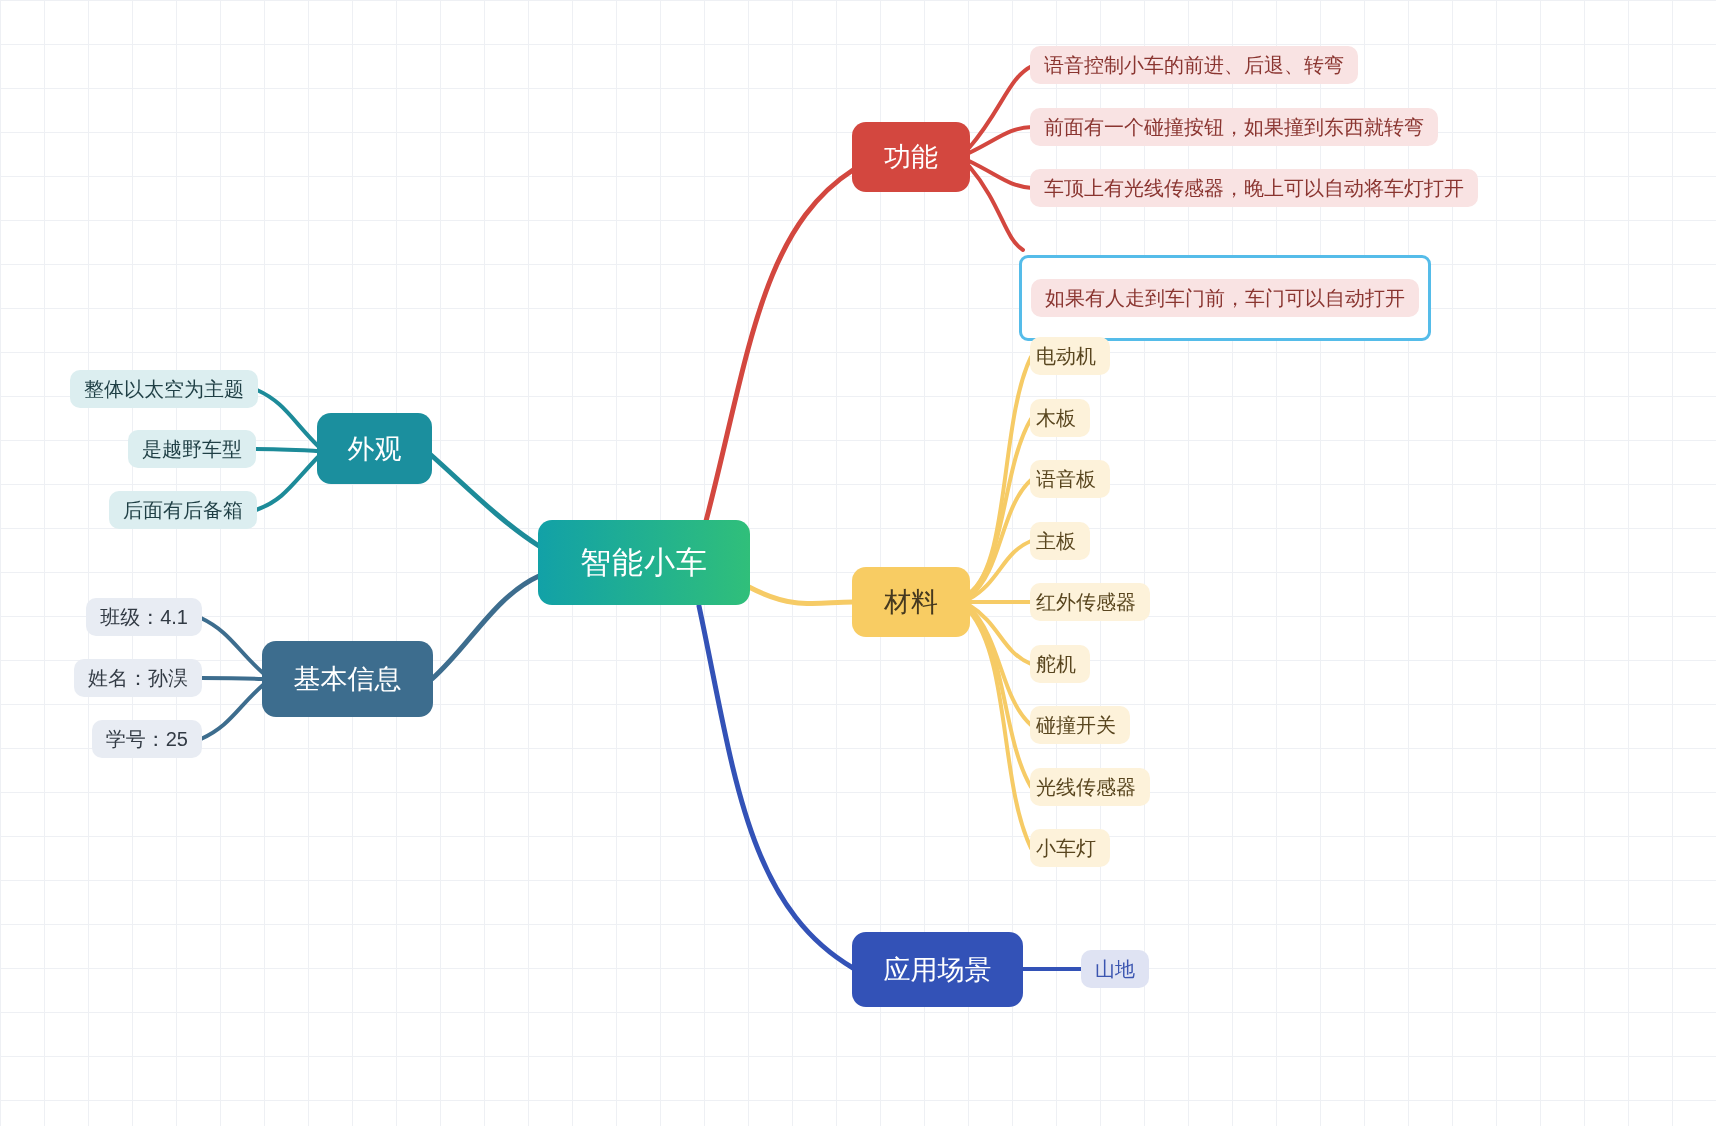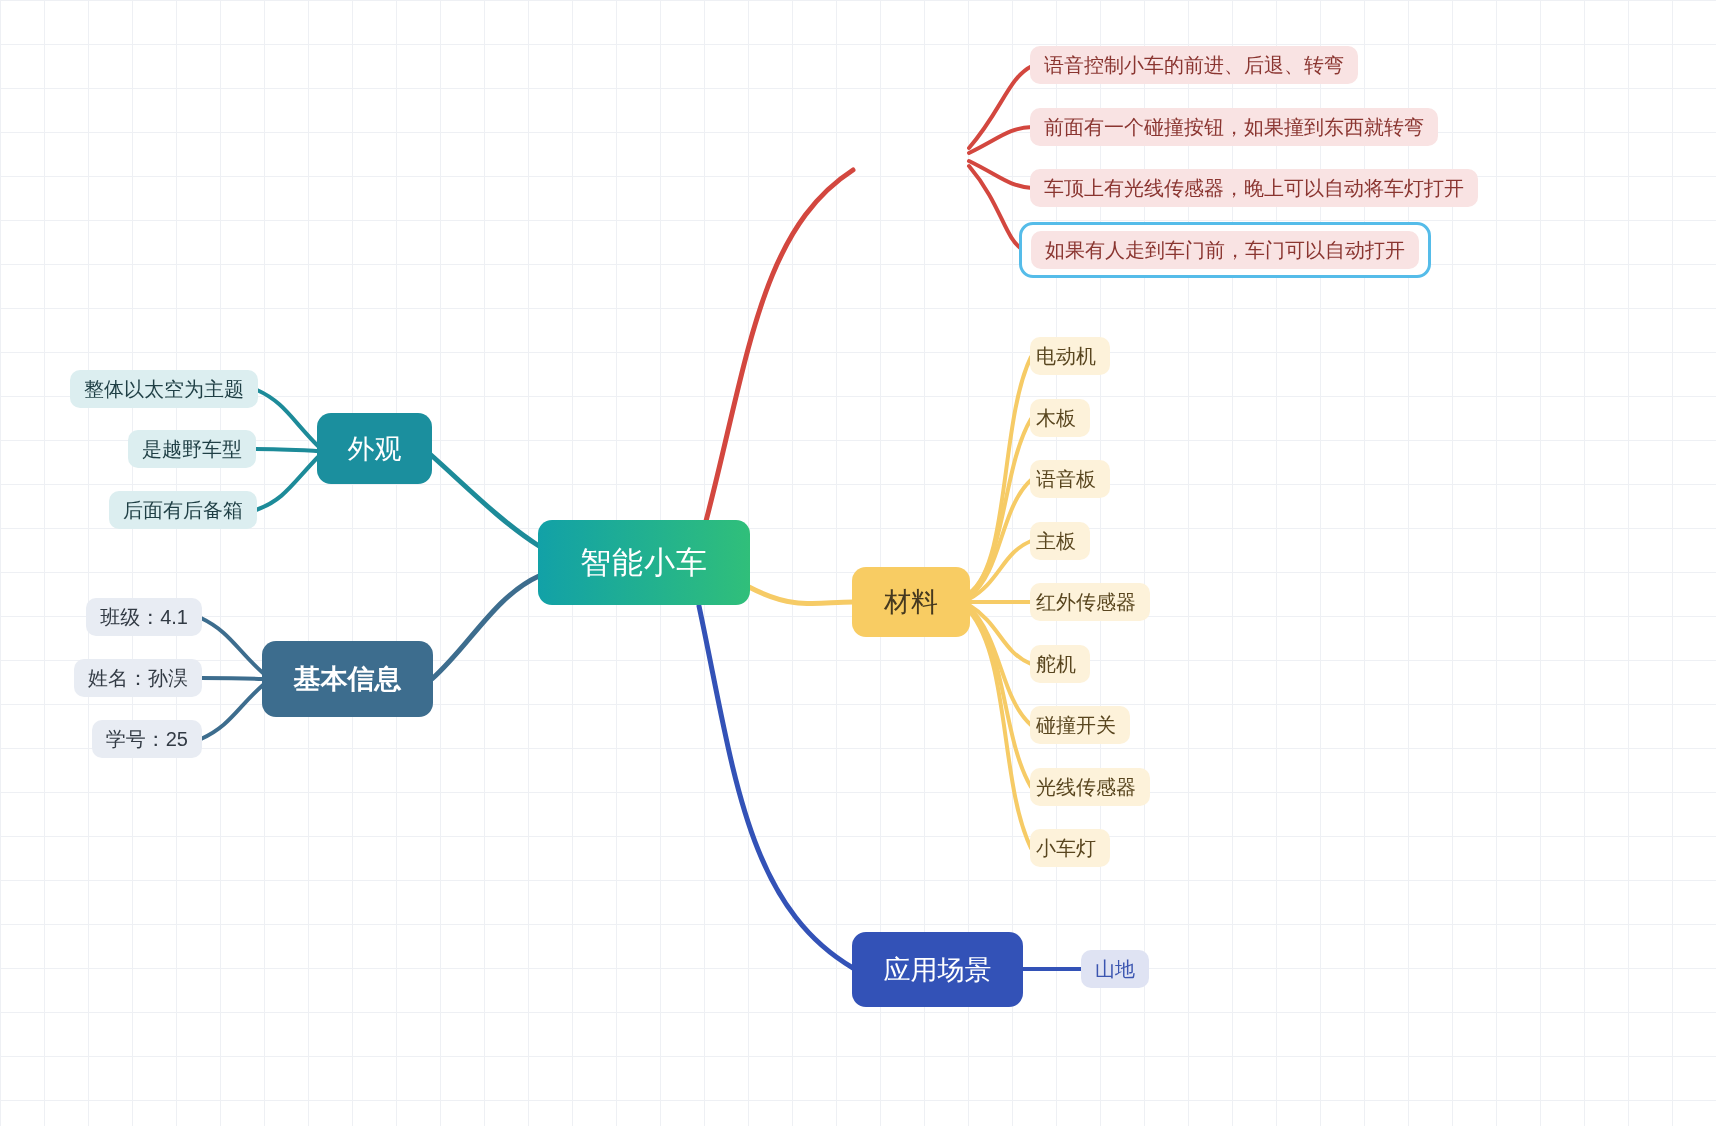--- a/index.html
+++ b/index.html
@@ -20,36 +20,36 @@
   svg.connectors{position:absolute;left:0;top:0;}
   .node{position:absolute;box-sizing:border-box;display:flex;align-items:center;justify-content:center;white-space:nowrap;}
   .central{
     width:212px;height:85px;border-radius:14px;
     background:linear-gradient(90deg,#12a1a7,#30bf7a);
     color:#fff;font-size:31px;letter-spacing:1px;
   }
   .branch{height:70px;border-radius:14px;color:#fff;font-size:27px;padding:0 26px;}
   .b-red{background:#d3473f;}
   .b-teal{background:#1b8f9e;height:71px;}
-  .b-slate{background:#3d6d8e;height:76px;font-weight:bold;}
+  .b-slate{background:#3d6d8e;height:76px;}
   .b-yellow{background:#f8cc63;color:#46391f;}
   .b-blue{background:#3352b7;height:75px;font-family:Liberation Mono, monospace;}
   .leaf{
     height:38px;border-radius:10px;font-size:20px;padding:0 14px;
     justify-content:flex-start;
   }
   .l-pink{background:#f9e3e3;color:#8a3530;}
   .l-teal{background:#dceef0;color:#1f3f45;margin-left:24px;}
   .l-gray{background:#e8ecf3;color:#323a44;}
   .l-yellow{background:#fdf2da;color:#59461f;padding-left:6px;}
   .l-blue{background:#dfe3f3;color:#3b55b0;}
   .selection-wrap{
     position:absolute;box-sizing:border-box;
-    border:3px solid #55bce9;border-radius:14px;
-    background:#ffffff;padding:6px 9px;
+    border:3px solid #55bce9;border-radius:9px;
+    background:#ffffff;padding:21px 9px;margin-top:33px;
   }
   .selection-wrap .leaf{position:relative;left:0;top:0;}
 </style>
 </head>
 <body>
 
 <div class="canvas">
 
   <svg class="connectors" width="1716" height="1126" viewBox="0 0 1716 1126" fill="none" stroke-linecap="round">
 
@@ -80,20 +80,21 @@
     <path d="M 969,605 C 1000,624 1002,652 1031,664" stroke="#f6cb66" stroke-width="4"></path>
     <path d="M 969,607 C 1002,640 1000,697 1031,725" stroke="#f6cb66" stroke-width="4"></path>
     <path d="M 969,609 C 1006,645 1002,738 1031,787" stroke="#f6cb66" stroke-width="4"></path>
     <path d="M 969,611 C 1010,658 1000,785 1031,848" stroke="#f6cb66" stroke-width="4"></path>
 
     <path d="M 1022,969 L 1082,969" stroke="#3352b7" stroke-width="4"></path>
   </svg>
 
   <div class="node central" style="left:538px;top:520px">智能小车</div>
 
+  <div class="node branch b-red" style="left:852px;top:122px;width:118px">功能</div>
   <div class="node leaf l-pink" style="left:1030px;top:108px">前面有一个碰撞按钮，如果撞到东西就转弯</div>
   <div class="node leaf l-pink" style="left:1030px;top:46px">语音控制小车的前进、后退、转弯</div>
   <div class="node leaf l-pink" style="left:1030px;top:169px">车顶上有光线传感器，晚上可以自动将车灯打开</div>
   <div class="selection-wrap" style="left:1019px;top:222px">
     <div class="node leaf l-pink" style="position:relative">如果有人走到车门前，车门可以自动打开</div>
   </div>
 
   <div class="node branch b-teal" style="left:317px;top:413px;width:115px">外观</div>
   <div class="node leaf l-teal" style="right:1458px;top:370px">整体以太空为主题</div>
   <div class="node leaf l-teal" style="right:1460px;top:430px">是越野车型</div>

